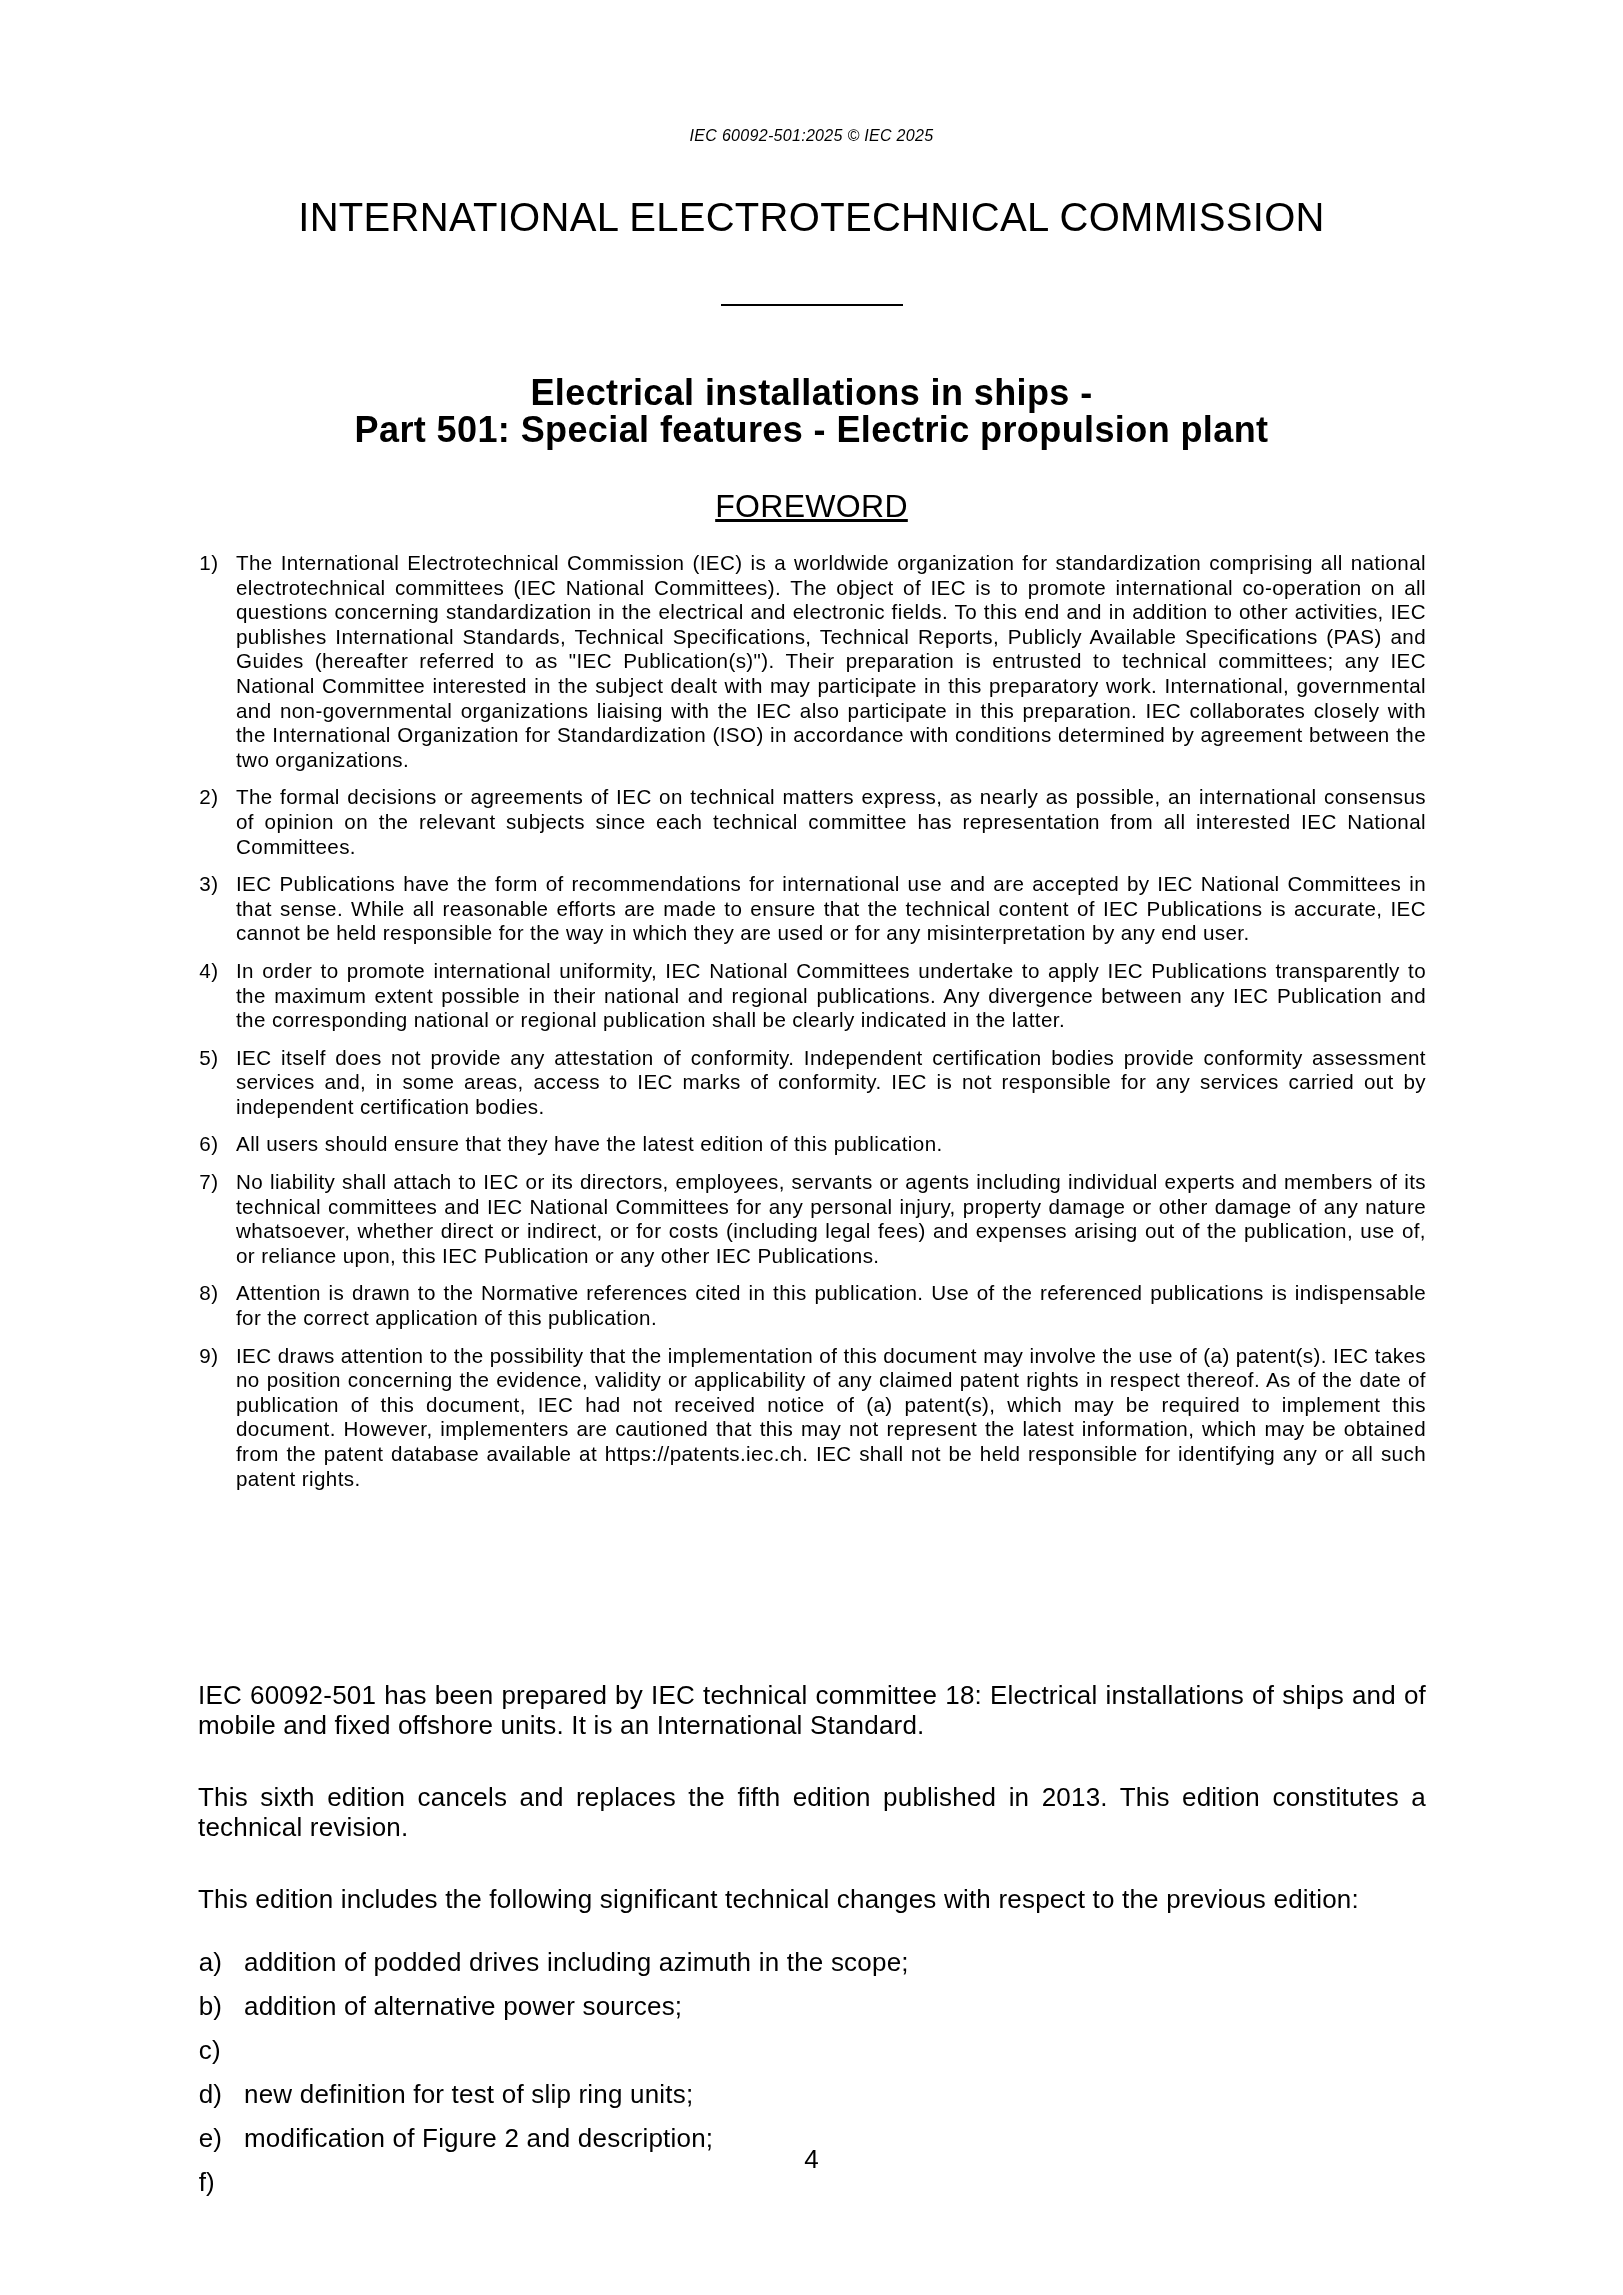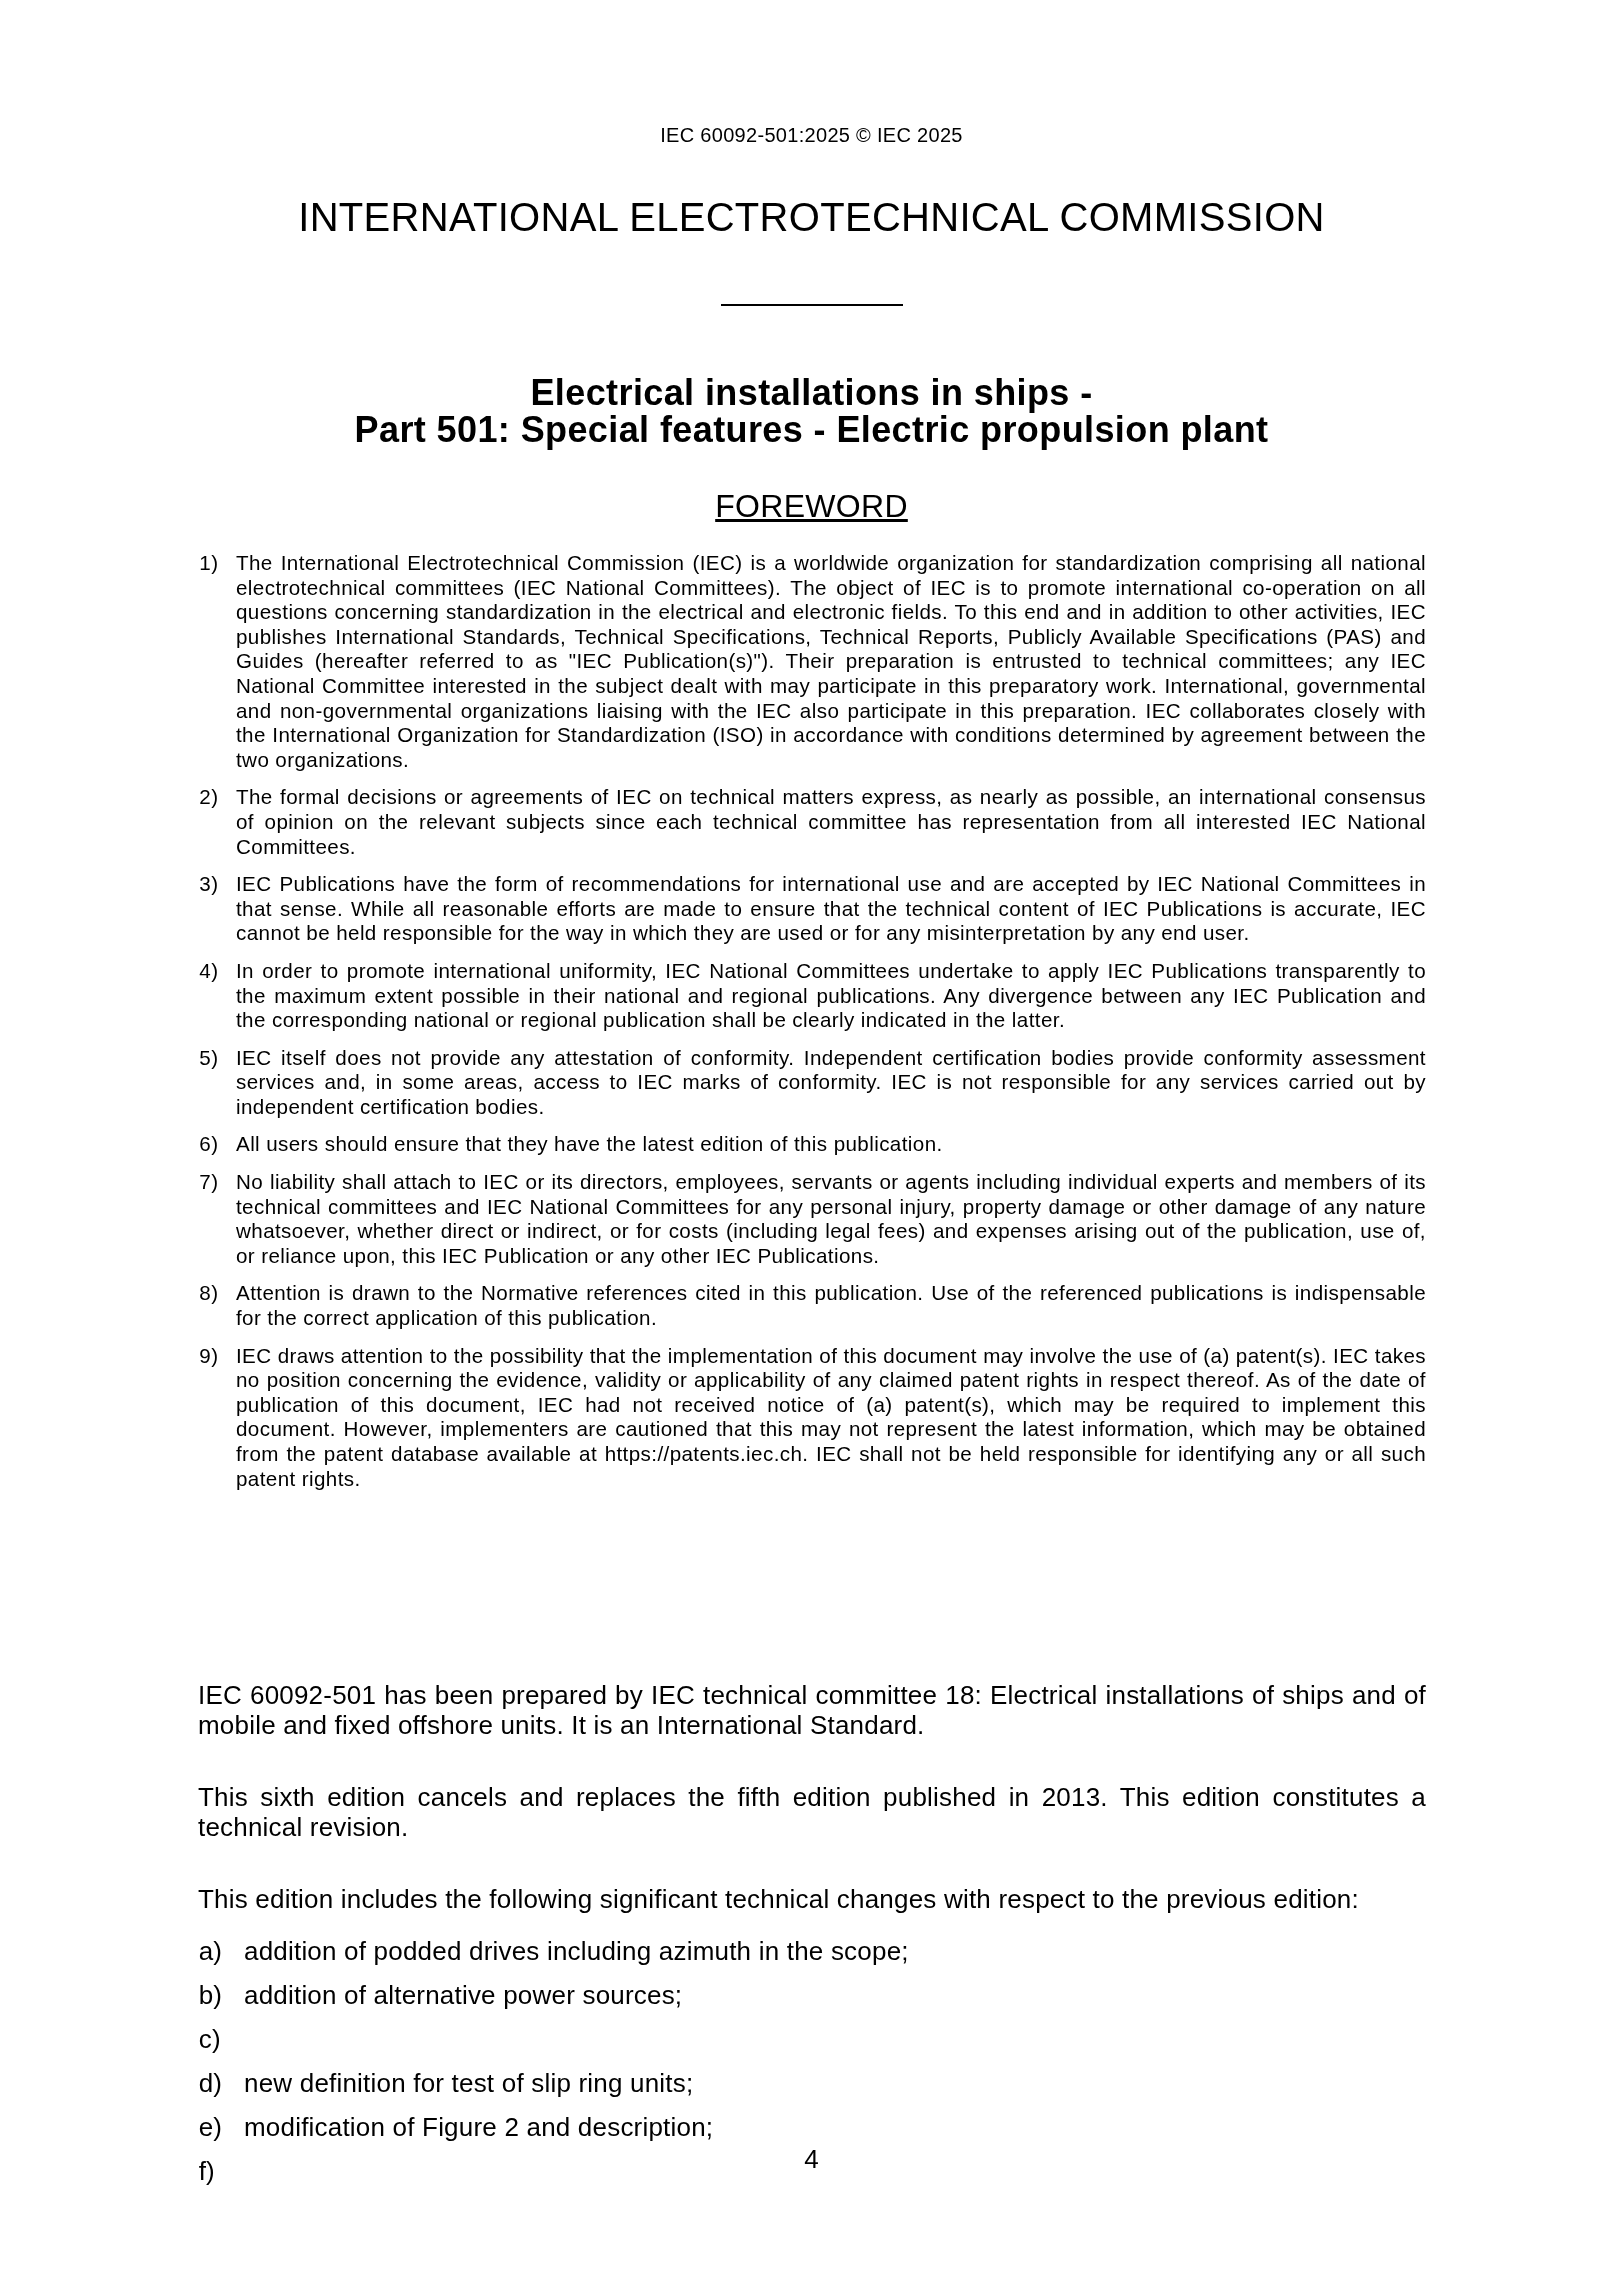--- a/index.html
+++ b/index.html
@@ -1,33 +1,33 @@
 <!DOCTYPE html>
 <html style="font-size:10.5px"><head>
 <meta charset="utf-8">
 <style>
   html, body { margin: 0; padding: 0; background: #ffffff; }
   body { width: 1623px; height: 2295px; position: relative; overflow: hidden; color: #000000;
          font-family: "Liberation Sans", sans-serif; }
   .abs { position: absolute; }
   .center { left: 0; width: 1623px; text-align: center; white-space: nowrap; }
-  .hdr { top: 120px; font-size: 20px; line-height: 31px; letter-spacing: 0.3px; }
+  .hdr { top: 120px; font-size: 16px; line-height: 31px; letter-spacing: 0.3px; font-style: italic; }
   .org { top: 198px; font-size: 40px; line-height: 38px; letter-spacing: 0.3px; }
   .rule { top: 304px; left: 721px; width: 182px; height: 2px; background: #000; }
   .title { top: 374px; font-size: 36px; line-height: 37px; font-weight: bold; letter-spacing: 0.4px; }
   .fw { top: 487px; font-size: 32px; line-height: 38px; letter-spacing: 0.3px; text-decoration: underline; }
 
   .items { left: 198px; width: 1228px; top: 551px; }
   .item { position: relative; padding-left: 38px; font-size: 20.6px; line-height: 24.6px;
           text-align: justify; letter-spacing: 0.4px; margin-bottom: 13px; }
   .item .num { position: absolute; left: 1.3px; top: 0; }
 
   .paras { left: 198px; width: 1228px; top: 1680px; }
   .para { font-size: 26px; line-height: 30px; text-align: justify; letter-spacing: 0.2px; margin-bottom: 42px; }
-  .para.last { margin-bottom: 22px; }
+  .para.last { margin-bottom: 33px; }
 
   .changes { left: 198px; width: 1228px; }
   .change { position: relative; padding-left: 46px; font-size: 26px; line-height: 30px; height: 44px;
             letter-spacing: 0.2px; white-space: nowrap; }
   .change .lbl { position: absolute; left: 0.7px; top: 0; }
 
   .pageno { top: 2144px; font-size: 26px; line-height: 31px; }
 </style>
 </head>
 <body>

